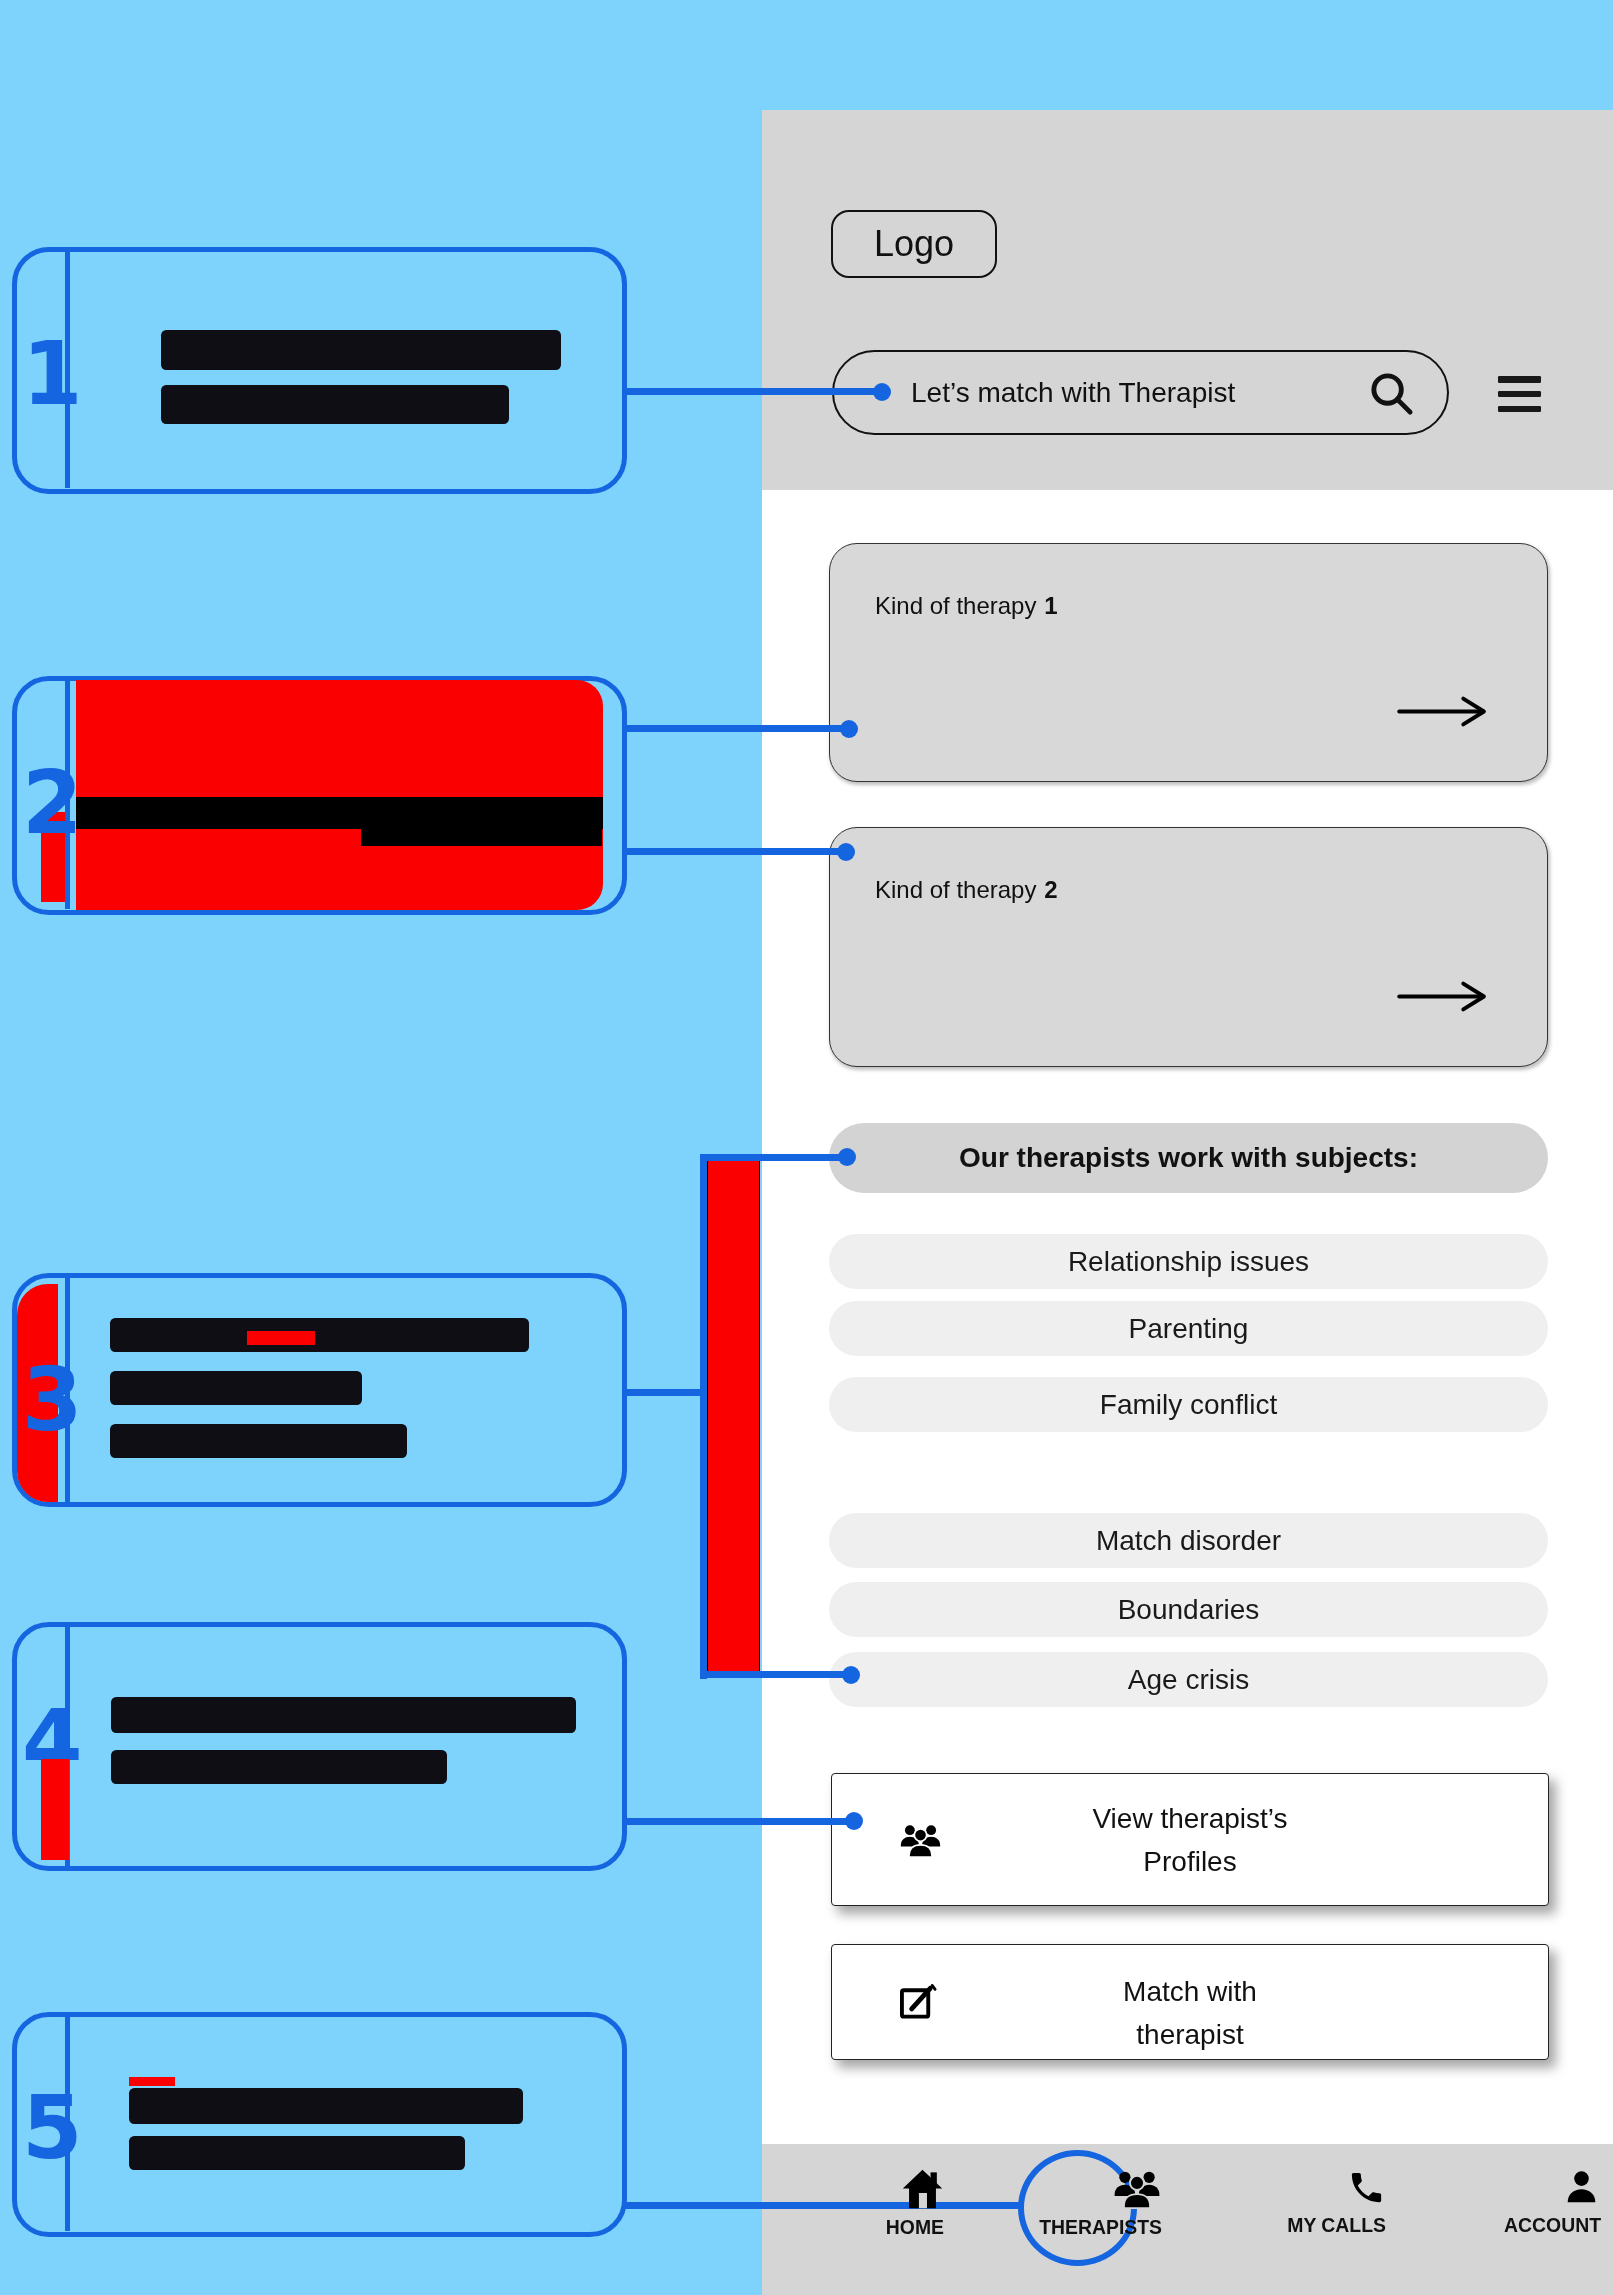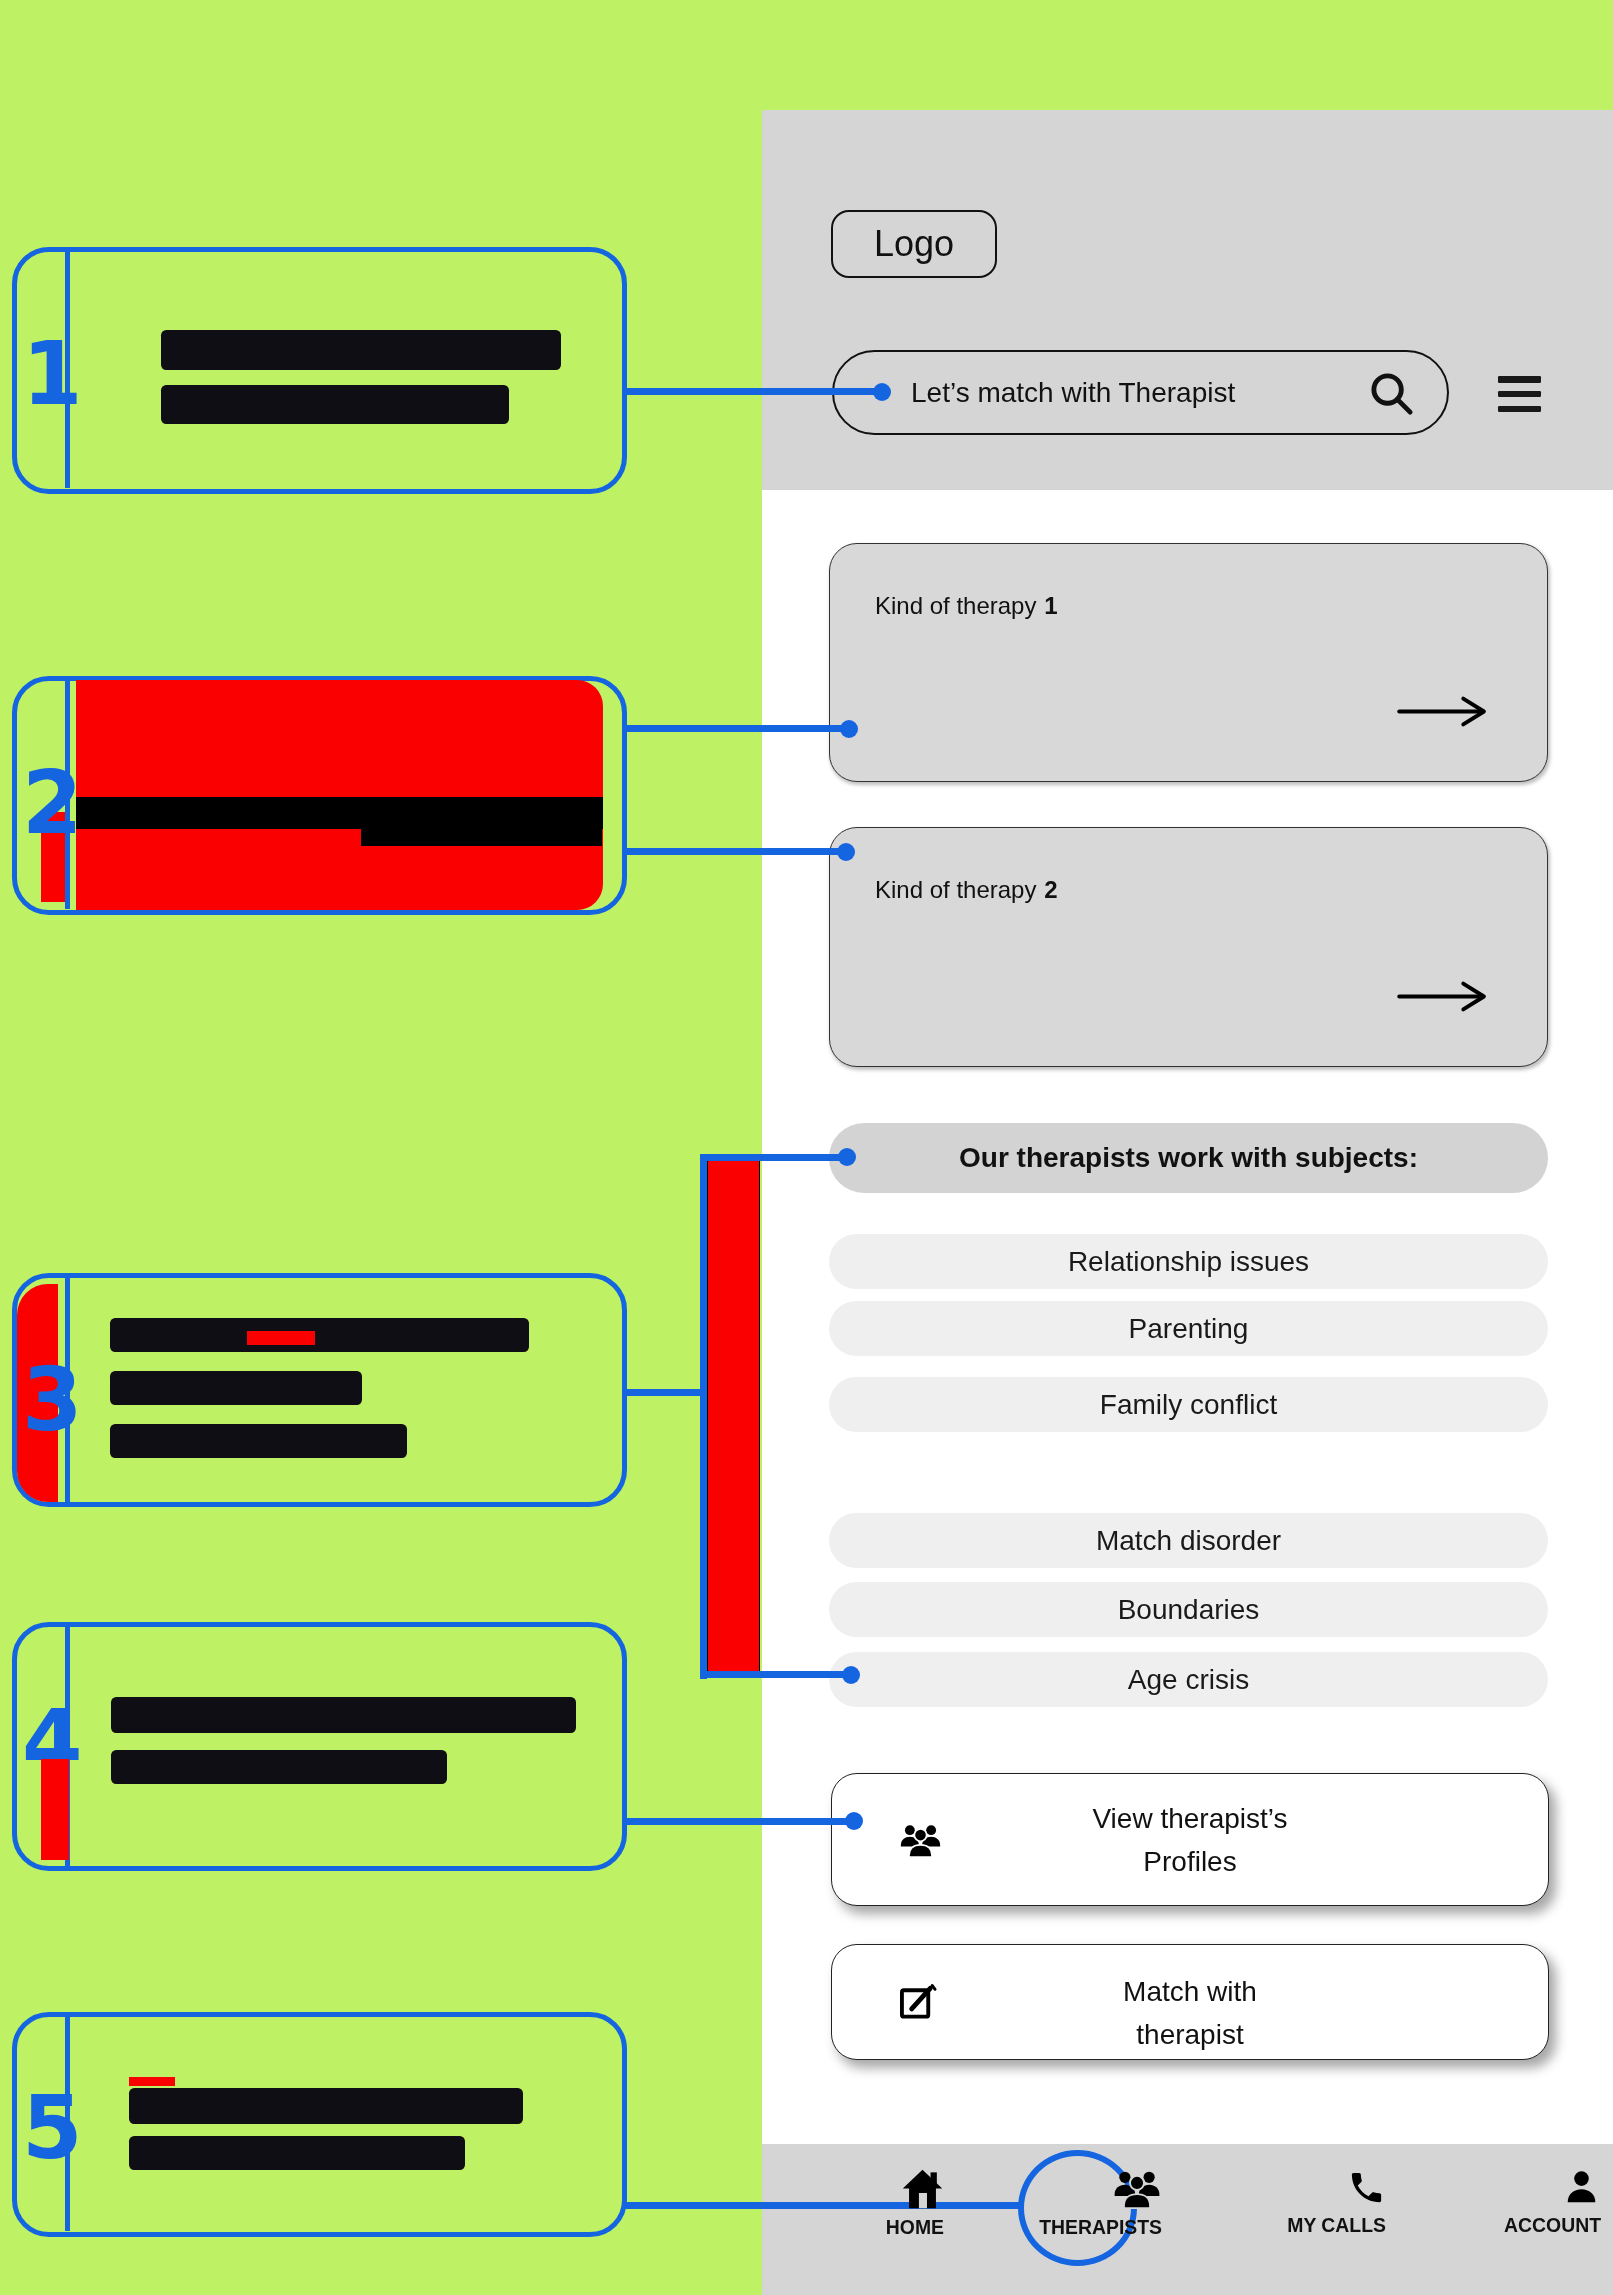--- a/index.html
+++ b/index.html
@@ -1,16 +1,16 @@
 <!DOCTYPE html>
 <html style="font-size:10.3px"><head>
 <meta charset="utf-8">
 <style>
   html,body{margin:0;padding:0;background:#000;}
-  .page{position:relative;width:1613px;height:2295px;background:#bef264;overflow:hidden;
+  .page{position:relative;width:1613px;height:2295px;background:#7dd3fc;overflow:hidden;
         font-family:"Liberation Sans","DejaVu Sans",sans-serif;text-decoration:underline;}
   .abs{position:absolute;}
   
   .panel-header{left:762px;top:110px;width:852px;height:381px;background:#d5d5d5;}
   .panel-body{left:762px;top:490px;width:852px;height:1654px;background:#ffffff;}
   .panel-nav{left:762px;top:2144px;width:852px;height:151px;background:#d5d5d5;}
   .logo-btn{left:831px;top:210px;width:166px;height:68px;border:2.6px solid #111;
             border-radius:18px;display:flex;align-items:center;justify-content:center;
             font-size:36px;color:#111;box-sizing:border-box;}
   .search-pill{left:832px;top:350px;width:617px;height:85px;border:2.6px solid #111;
@@ -21,21 +21,21 @@
   .hamburger div{height:6.5px;background:#191919;border-radius:1.3px;}
   .therapy-card{width:719px;height:239px;background:#d8d8d8;border:1.3px solid #333;
             border-radius:28px;box-sizing:border-box;box-shadow:1.9px 2.6px 3.9px rgba(0,0,0,0.25);}
   .therapy-title{position:absolute;left:45px;top:48px;font-size:24px;color:#111;}
   .therapy-title b{margin-left:7.7px;}
   .card-arrow{position:absolute;right:54px;bottom:50px;}
   .subj-header{left:829px;top:1123px;width:719px;height:70px;background:#d3d3d3;border-radius:35px;
             display:flex;align-items:center;justify-content:center;font-size:28px;font-weight:bold;color:#111;}
   .subj-pill{left:829px;width:719px;height:55px;background:#efefef;border-radius:28px;
             display:flex;align-items:center;justify-content:center;font-size:28px;color:#1a1a1a;}
-  .action-btn{left:831px;width:718px;background:#fff;border:1.9px solid #222;border-radius:26px;
+  .action-btn{left:831px;width:718px;background:#fff;border:1.9px solid #222;border-radius:4px;
             box-sizing:border-box;box-shadow:6.5px 7.7px 11.6px rgba(0,0,0,0.35);}
   .action-text{position:absolute;left:0;width:100%;text-align:center;font-size:28px;color:#111;line-height:43px;}
   .action-icon{position:absolute;left:67px;top:50%;transform:translateY(-50%);}
   .nav-item{position:absolute;z-index:3;width:168px;text-align:right;}
   .nav-label{font-size:19.4px;font-weight:bold;color:#111;letter-spacing:0px;margin-top:5.2px;}
   .nav-circle{left:1018px;top:2150px;width:119px;height:116px;border:6.5px solid #1565e1;
             border-radius:50%;box-sizing:border-box;z-index:2;}
   
   .ann-box{border:5.2px solid #1565e1;border-radius:37px;box-sizing:border-box;background:transparent;}
   .ann-divider{position:absolute;width:4.5px;background:#1565e1;}

